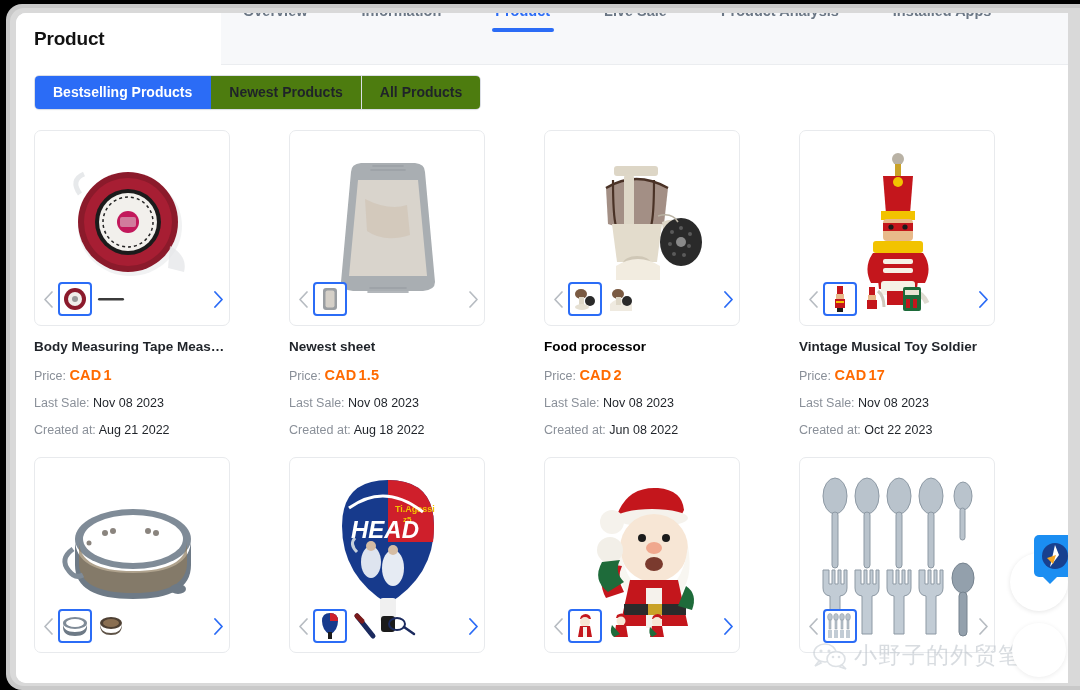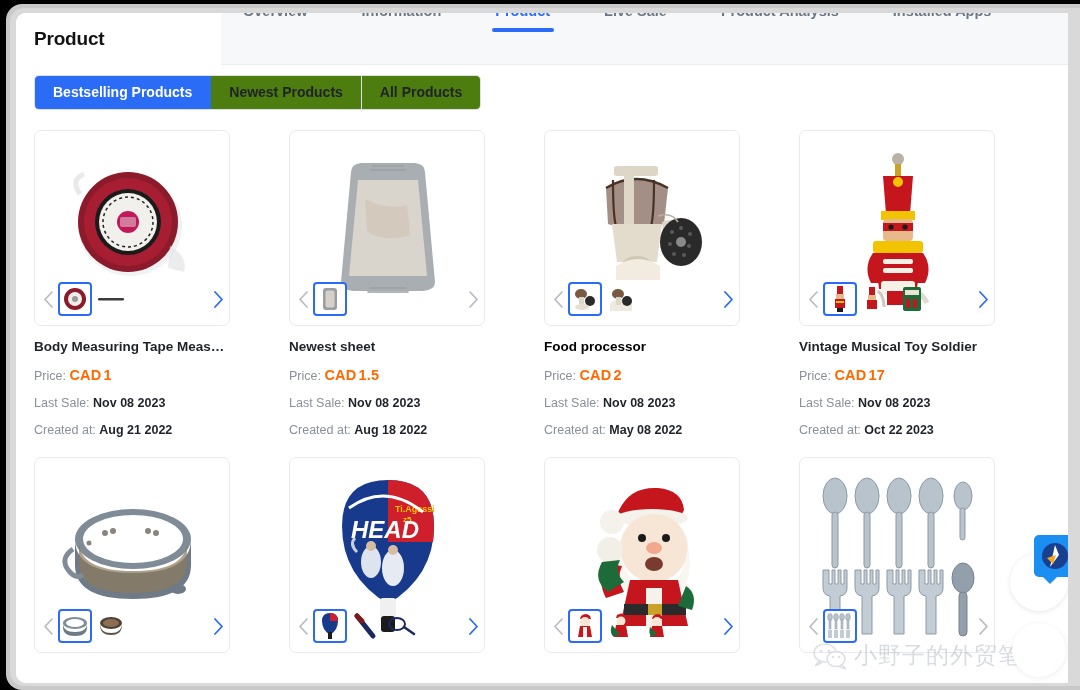--- a/index.html
+++ b/index.html
@@ -210,21 +210,21 @@
     cursor: pointer;
   }
   .p-title.link { color: #000000; }
 
   .p-row {
     margin-top: 13px;
     font-size: 12.5px;
     color: #8a9099;
     white-space: nowrap;
   }
-  .p-row b { color: #1f2329; font-weight: 700; }
+  .p-row b { color: #1f2329; font-weight: 400; }
   .p-price {
     color: #ff6a00;
     font-weight: 700;
     font-size: 14.5px;
     letter-spacing: 0.2px;
   }
   .p-price .cur { margin-right: 2px; text-align: right; }
 
   
   .chat-widget {
@@ -491,21 +491,21 @@
           <div class="p-row">
             <span>Price:</span>
             <span class="p-price"><span class="cur">CAD</span><span>2</span></span>
           </div>
           <div class="p-row">
             <span>Last Sale:</span>
             <b>Nov 08 2023</b>
           </div>
           <div class="p-row">
             <span>Created at:</span>
-            <b>May 08 2022</b>
+            <b>Jun 08 2022</b>
           </div>
         </div>
 
         <div class="card">
           <div class="thumb-box">
             <div class="hero">
               <svg width="150" height="160" viewBox="0 0 150 160">
                 <circle cx="75" cy="10" r="6" fill="#b9b2a5"></circle>
                 <rect x="72" y="15" width="6" height="12" fill="#c9a227"></rect>
                 <path d="M60 27 l30 0 l-3 38 l-24 0 z" fill="#c4161c"></path>

